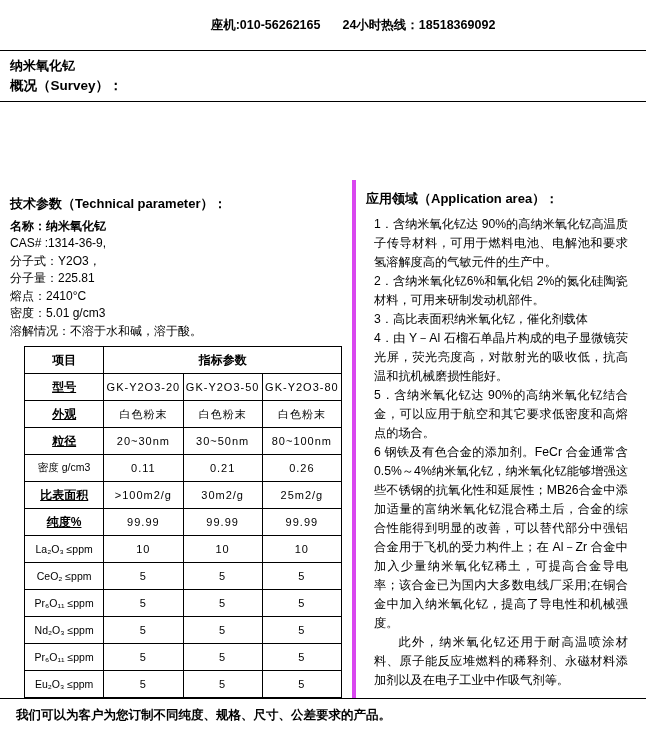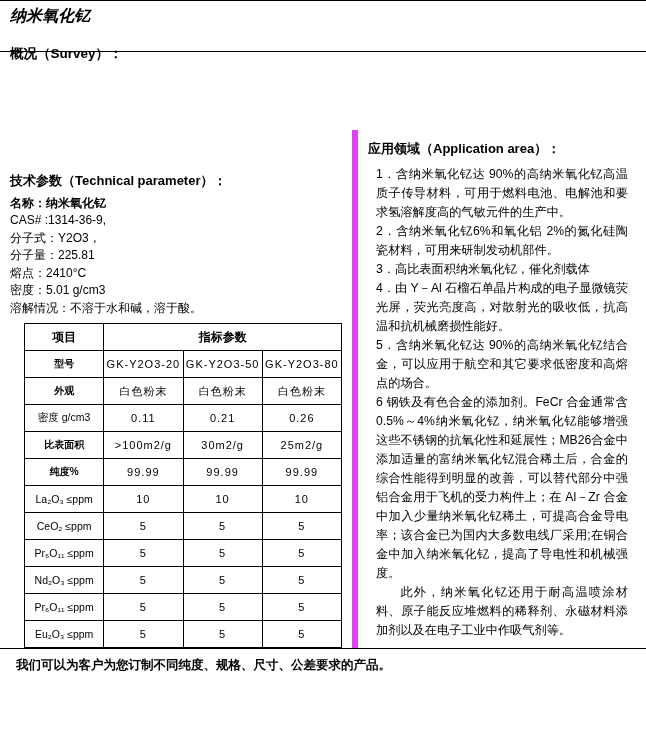--- a/index.html
+++ b/index.html
@@ -38,25 +38,24 @@
   }
   
   .title-band {
     border-top: 1px solid #000;
     border-bottom: 1px solid #000;
     padding: 6px 8px 6px 10px;
     box-sizing: border-box;
     height: 52px;
   }
   .doc-title {
-    font-size: 16px;
+    font-size: 13px;
     font-weight: bold;
     line-height: 18px;
-    margin: 0 0 20px 0;
-    font-style: italic;
+    margin: 0 0 2px 0;
   }
   .doc-subtitle {
     font-size: 13.5px;
     font-weight: bold;
     line-height: 18px;
     margin: 0;
   }
   
   .body-wrap {
     display: flex;
@@ -66,21 +65,21 @@
   }
   .col-left {
     width: 352px;
     box-sizing: border-box;
     padding: 8px 6px 0 10px;
     border-right: 0;
   }
   .col-right {
     width: 294px;
     box-sizing: border-box;
-    border-left: 6px solid #d946ef;
+    border-left: 4px solid #d946ef;
     padding: 8px 10px 0 10px;
   }
   .section-head {
     font-size: 13px;
     font-weight: bold;
     margin: 2px 0 6px 0;
     line-height: 17px;
   }
   .spec-list {
     font-size: 12px;
@@ -107,22 +106,23 @@
     height: 26px;
     padding: 0 2px;
     vertical-align: middle;
   }
   table.param td.hdr {
     font-weight: bold;
     font-size: 12px;
     margin-left: 8px;
   }
   table.param td.rowlabel {
-    font-size: 10px;
-    font-weight: bold;
+    font-size: 12px;
+    font-weight: bold;
+    text-decoration: underline;
   }
   table.param td.rowlabel-sm {
     font-size: 10.5px;
     font-weight: normal;
     letter-spacing: 0px;
   }
   table.param td.val {
     font-size: 11px;
     letter-spacing: 1px;
   }
@@ -149,20 +149,24 @@
     font-size: 12.5px;
     font-weight: bold;
     box-sizing: border-box;
   }
 </style>
 </head>
 <body>
 
 <div class="page">
 
+  <div class="contact-bar">
+    <span class="phone">座机:010-56262165</span>
+    <span class="hotline">24小时热线：18518369092</span>
+  </div>
 
   <div class="title-band">
     <div class="doc-title">纳米氧化钇</div>
     <div class="doc-subtitle">概况（Survey）：</div>
   </div>
 
   <div class="body-wrap">
 
     <div class="col-left">
       <div class="section-head">技术参数（Technical parameter）：</div>
@@ -187,20 +191,26 @@
             <td class="rowlabel">型号</td>
             <td class="val">GK-Y2O3-20</td>
             <td class="val">GK-Y2O3-50</td>
             <td class="val">GK-Y2O3-80</td>
           </tr>
           <tr>
             <td class="rowlabel">外观</td>
             <td class="val">白色粉末</td>
             <td class="val">白色粉末</td>
             <td class="val">白色粉末</td>
+          </tr>
+          <tr>
+            <td class="rowlabel">粒径</td>
+            <td class="val">20~30nm</td>
+            <td class="val">30~50nm</td>
+            <td class="val">80~100nm</td>
           </tr>
           <tr>
             <td class="rowlabel-sm">密度 g/cm3</td>
             <td class="val">0.11</td>
             <td class="val">0.21</td>
             <td class="val">0.26</td>
           </tr>
           <tr>
             <td class="rowlabel">比表面积</td>
             <td class="val">&gt;100m2/g</td>

